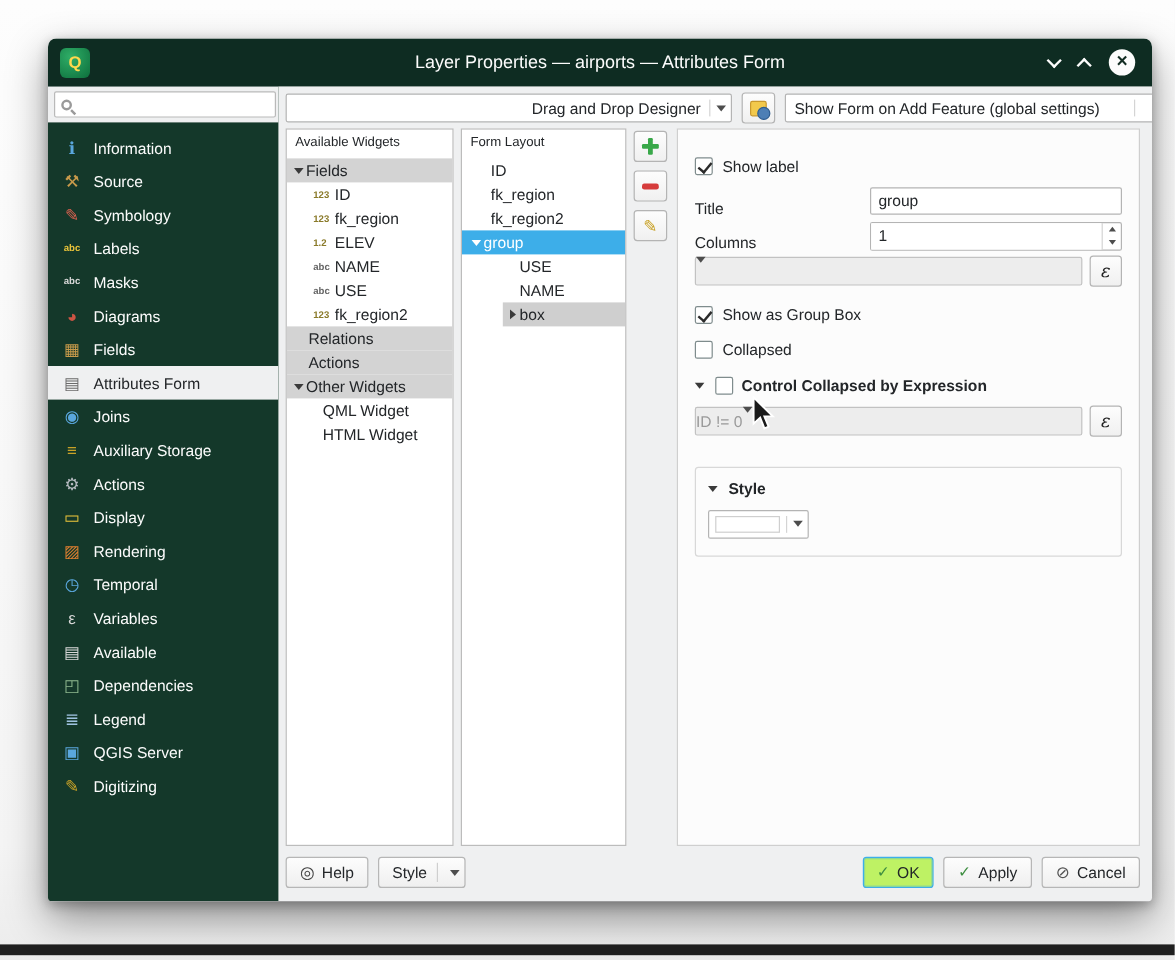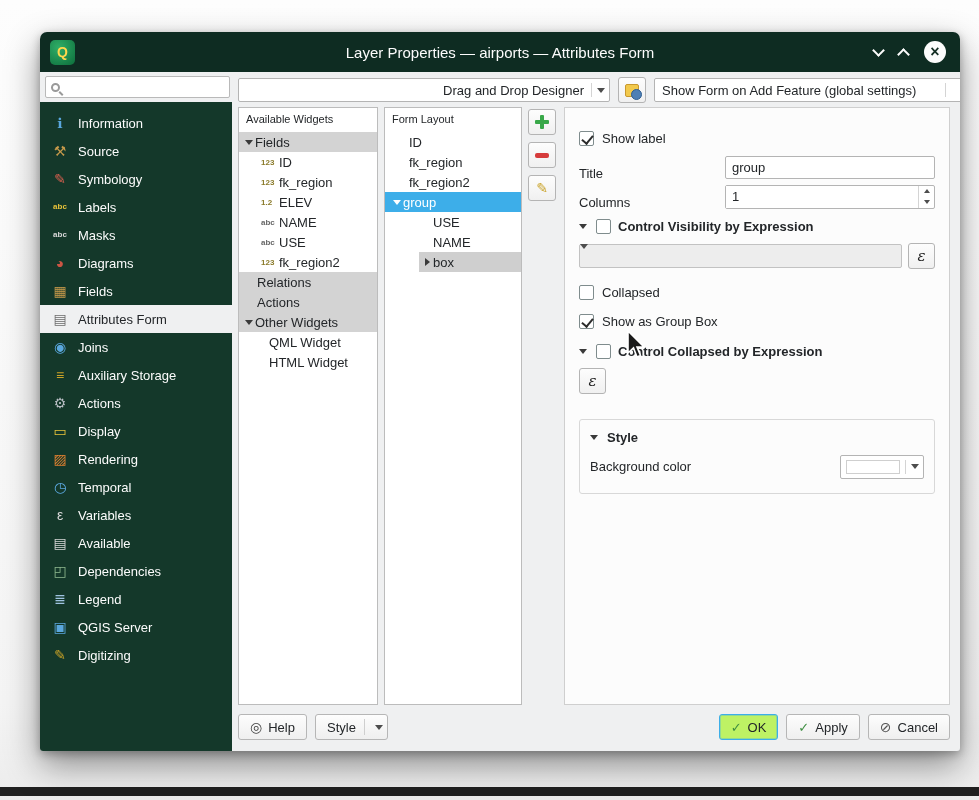--- a/index.html
+++ b/index.html
@@ -388,59 +388,58 @@
                   <span class="sb">
                       <span class="tri-up-s"></span>
                     </span>
                   <span class="sb">
                       <span class="tri-down-s"></span>
                     </span>
                 </div>
               </div>
             </div>
 
-            <div class="section">
-              <span class="sec-tw"></span>
-              <span class="cb"></span>
-              <span>Control Visibility by Expression</span>
-            </div>
             <div class="expr-row">
               <div class="expr-combo">
                 <span class="cval"></span>
                 <span class="csep"></span>
                 <span class="carr"><span class="tri-down"></span></span>
               </div>
               <button class="eps-btn"></button>
             </div>
 
             <div class="prow">
+              <span class="cb checked"></span>
+              <span>Show as Group Box</span>
+            </div>
+            <div class="prow">
               <span class="cb"></span>
               <span>Collapsed</span>
-            </div>
-            <div class="prow">
-              <span class="cb checked"></span>
-              <span>Show as Group Box</span>
             </div>
 
             <div class="section">
               <span class="sec-tw"></span>
               <span class="cb"></span>
               <span>Control Collapsed by Expression</span>
             </div>
             <div class="expr-row">
+              <div class="expr-combo">
+                <span class="cval">ID != 0</span>
+                <span class="csep"></span>
+                <span class="carr"><span class="tri-down"></span></span>
+              </div>
               <button class="eps-btn"></button>
             </div>
 
             <div class="style-frame">
               <div class="section">
                 <span class="sec-tw"></span>
                 <span>Style</span>
               </div>
               <div class="prow">
-                <span style="flex:1">Background color</span>
                 <div class="combo" style="width:84px;flex:0 0 84px;">
                   <span class="cval" style="background:#fff;border:1px solid #cfcfcf;height:14px;margin:0 5px;padding:0;"></span>
                   <span class="csep"></span>
                   <span class="carr">
                       <span class="tri-down"></span>
                     </span>
                 </div>
               </div>
             </div>
           </div>

